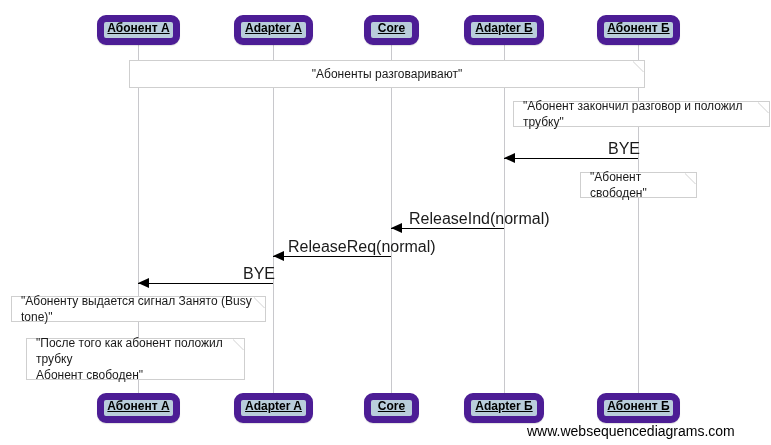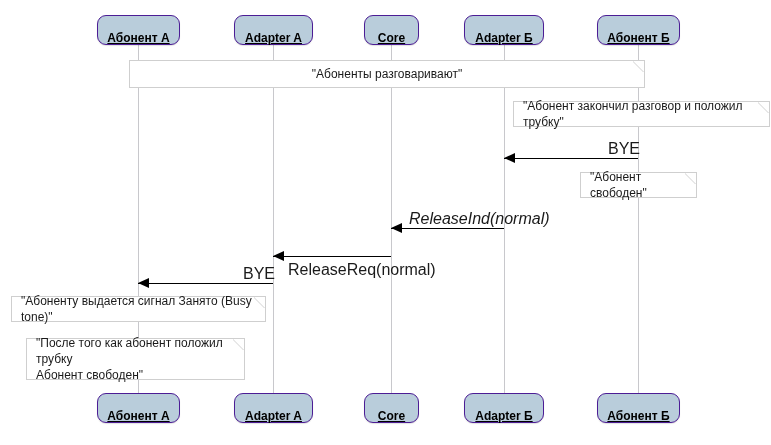--- a/index.html
+++ b/index.html
@@ -19,25 +19,25 @@
   }
   .lifeline {
     position: absolute;
     width: 1px;
     background: #c8c8cc;
   }
   .participant {
     position: absolute;
     box-sizing: border-box;
     background: #b9cddb;
-    border: 1px solid #4c1d95;
+    border: 7px solid #4c1d95;
     border-radius: 9px;
     height: 30px;
     display: flex;
-    align-items: flex-end;
+    align-items: flex-start;
     justify-content: center;
     box-shadow: 0 1px 1px rgba(0,0,0,0.12);
   }
   .participant span {
     font-size: 12px;
     font-weight: bold;
     color: #000000;
     text-decoration: underline;
     line-height: 12px;
     white-space: nowrap;
@@ -146,25 +146,25 @@
 
   <div class="msg-label" style="left:608px; top:142px;">BYE</div>
   <div class="msg-line" style="left:504px; top:158px; width:134px;"></div>
   <div class="arrowhead" style="left:504px; top:153px;"></div>
 
   <div class="note" style="left:580px; top:172px; width:117px; height:26px;">
     <span class="fold"></span>
     <span class="note-text">"Абонент свободен"</span>
   </div>
 
-  <div class="msg-label" style="left:409px; top:212px;font-style:italic;">ReleaseInd(normal)</div>
+  <div class="msg-label" style="left:409px; top:212px;">ReleaseInd(normal)</div>
   <div class="msg-line" style="left:391px; top:228px; width:113px;"></div>
   <div class="arrowhead" style="left:391px; top:223px;"></div>
 
-  <div class="msg-label" style="left:288px; top:240px;margin-top:23px;">ReleaseReq(normal)</div>
+  <div class="msg-label" style="left:288px; top:240px;">ReleaseReq(normal)</div>
   <div class="msg-line" style="left:273px; top:256px; width:118px;"></div>
   <div class="arrowhead" style="left:273px; top:251px;"></div>
 
   <div class="msg-label" style="left:243px; top:267px;">BYE</div>
   <div class="msg-line" style="left:138px; top:283px; width:135px;"></div>
   <div class="arrowhead" style="left:138px; top:278px;"></div>
 
   <div class="note" style="left:11px; top:296px; width:255px; height:26px;">
     <span class="fold"></span>
     <span class="note-text">"Абоненту выдается сигнал Занято (Busy tone)"</span>
@@ -185,14 +185,15 @@
   <div class="participant" style="left:364px; top:393px; width:55px;">
     <span>Core</span>
   </div>
   <div class="participant" style="left:464px; top:393px; width:80px;">
     <span>Adapter Б</span>
   </div>
   <div class="participant" style="left:597px; top:393px; width:83px;">
     <span>Абонент Б</span>
   </div>
 
+  <div class="watermark" style="left:527px; top:423px;">www.websequencediagrams.com</div>
 
 </div>
 
 </body></html>

